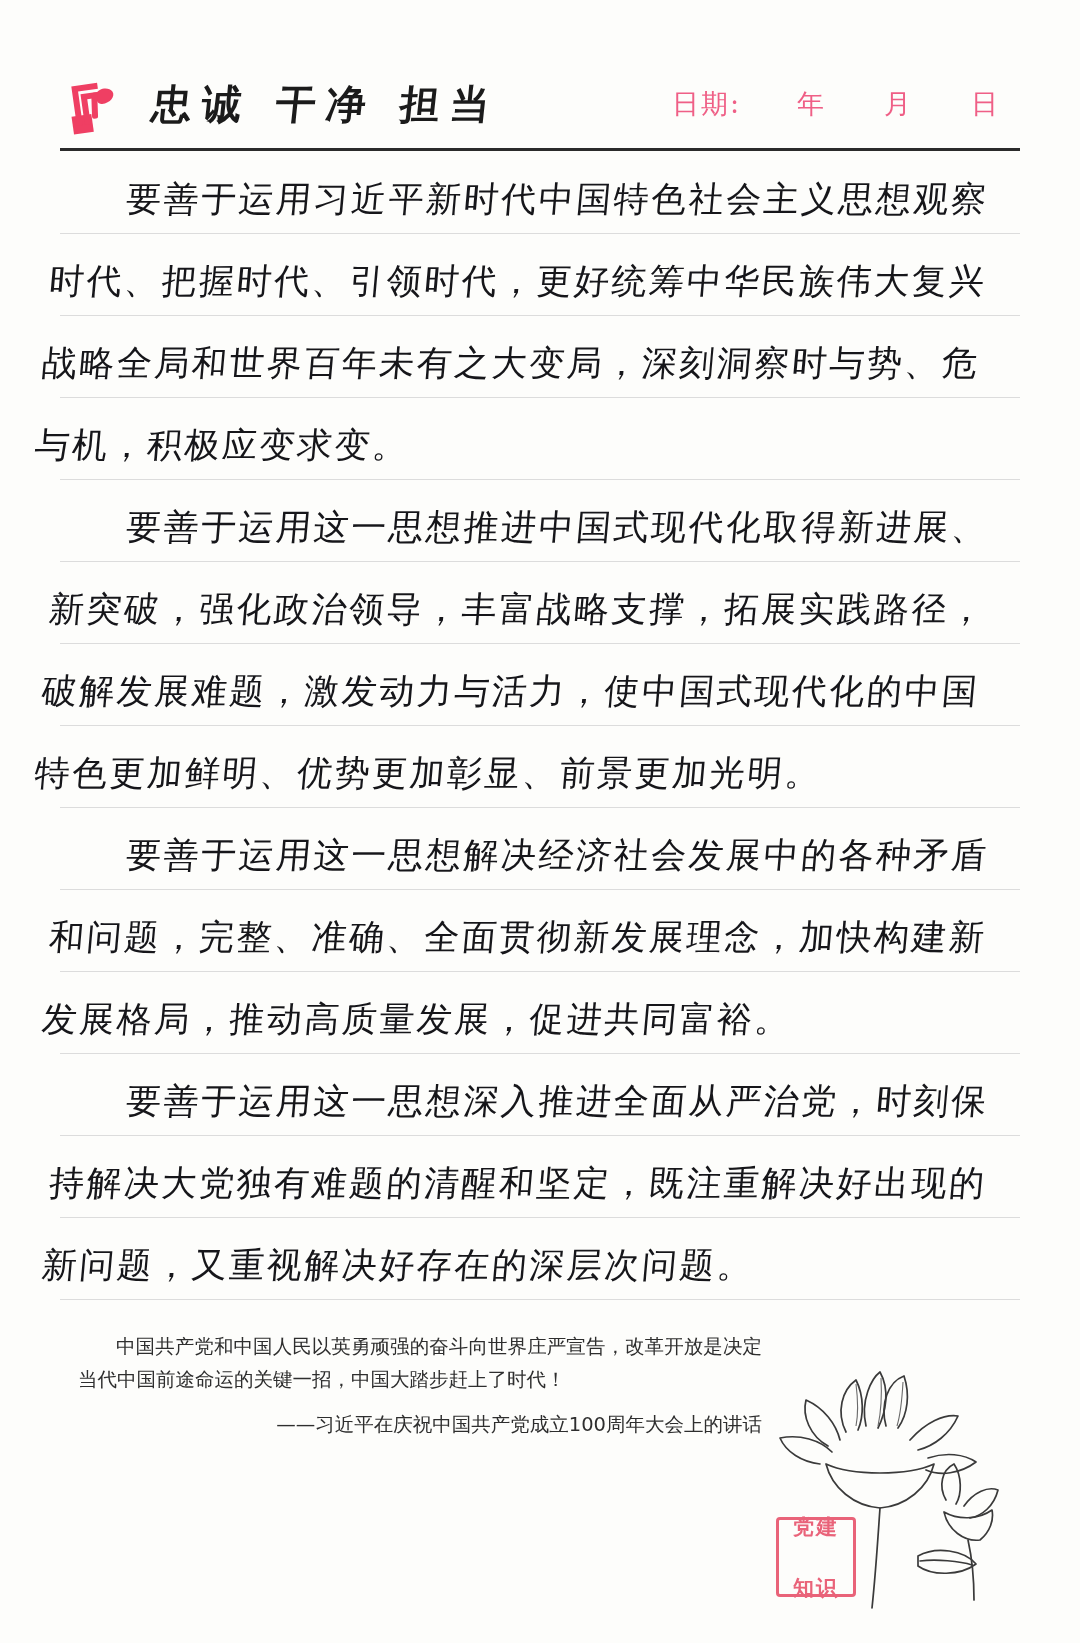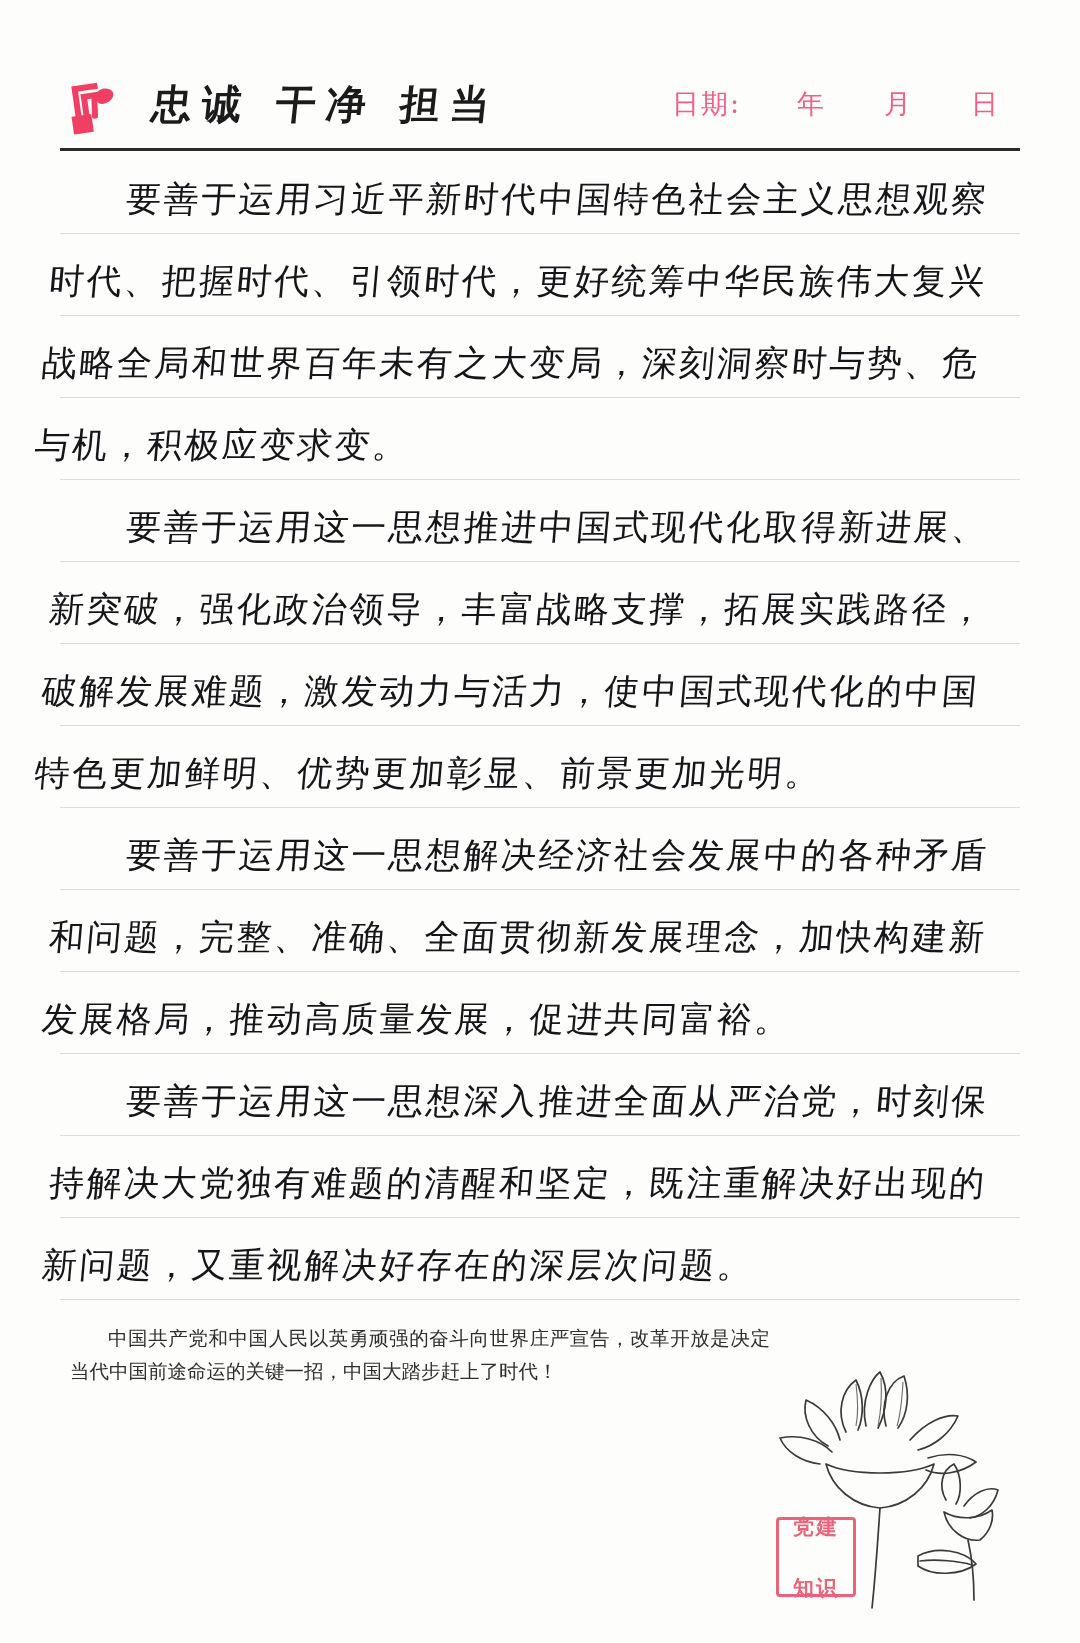--- a/index.html
+++ b/index.html
@@ -107,21 +107,21 @@
   .para.p1 { margin-top: 6px; }
 
   
   .footer {
     position: absolute;
     left: 70px;
     top: 1322px;
     width: 700px;
   }
   .quote {
-    margin: 0;
+    margin: 8px;
     color: #2e2e2e;
     font-family: "DejaVu Sans", sans-serif;
     font-size: 19.5px;
     line-height: 33px;
     text-align: justify;
     text-indent: 38px;
   }
   .attrib {
     margin: 14px 0 0 0;
     color: #2e2e2e;
@@ -199,20 +199,21 @@
     <div class="handwriting">
       <p class="para p1">要善于运用习近平新时代中国特色社会主义思想观察时代、把握时代、引领时代，更好统筹中华民族伟大复兴战略全局和世界百年未有之大变局，深刻洞察时与势、危与机，积极应变求变。</p>
       <p class="para">要善于运用这一思想推进中国式现代化取得新进展、新突破，强化政治领导，丰富战略支撑，拓展实践路径，破解发展难题，激发动力与活力，使中国式现代化的中国特色更加鲜明、优势更加彰显、前景更加光明。</p>
       <p class="para">要善于运用这一思想解决经济社会发展中的各种矛盾和问题，完整、准确、全面贯彻新发展理念，加快构建新发展格局，推动高质量发展，促进共同富裕。</p>
       <p class="para">要善于运用这一思想深入推进全面从严治党，时刻保持解决大党独有难题的清醒和坚定，既注重解决好出现的新问题，又重视解决好存在的深层次问题。</p>
     </div>
   </div>
 
   <div class="footer">
     <p class="quote">中国共产党和中国人民以英勇顽强的奋斗向世界庄严宣告，改革开放是决定当代中国前途命运的关键一招，中国大踏步赶上了时代！</p>
+    <p class="attrib">——习近平在庆祝中国共产党成立100周年大会上的讲话</p>
   </div>
 
   <div class="lotus">
     <svg width="250" height="255" viewBox="0 0 250 255" aria-hidden="true">
       <g fill="none" stroke="#3a3a3a" stroke-width="1.7" stroke-linecap="round" stroke-linejoin="round">
 
         <path d="M78 72 C68 52 74 30 88 20 C96 36 96 56 90 70"></path>
         <path d="M118 66 C112 44 120 22 136 16 C142 34 140 54 130 68"></path>
         <path d="M98 66 C92 40 104 18 112 12 C122 30 118 52 110 68"></path>
         <path d="M60 86 C42 76 34 56 38 40 C56 48 68 64 72 80"></path>

